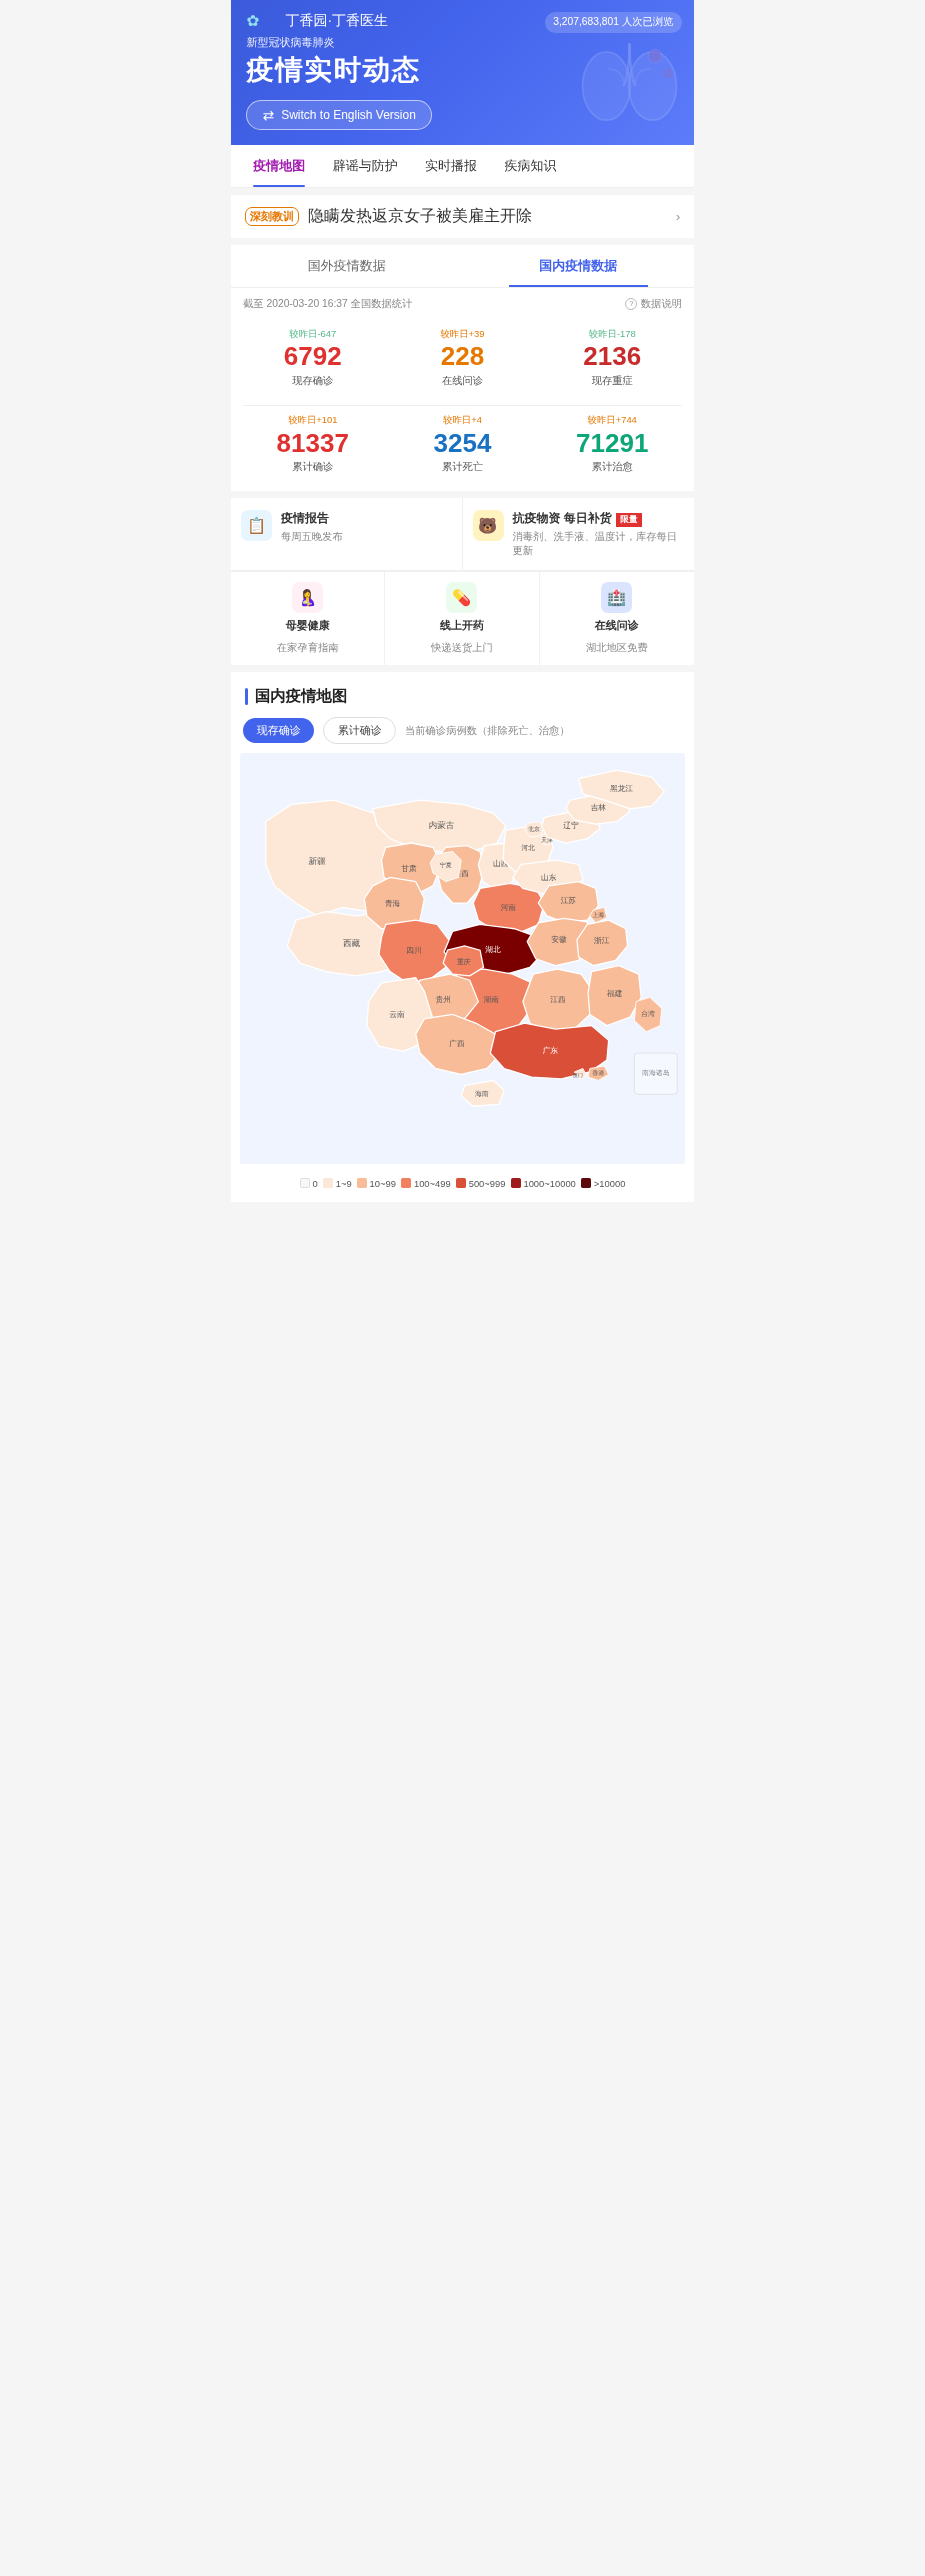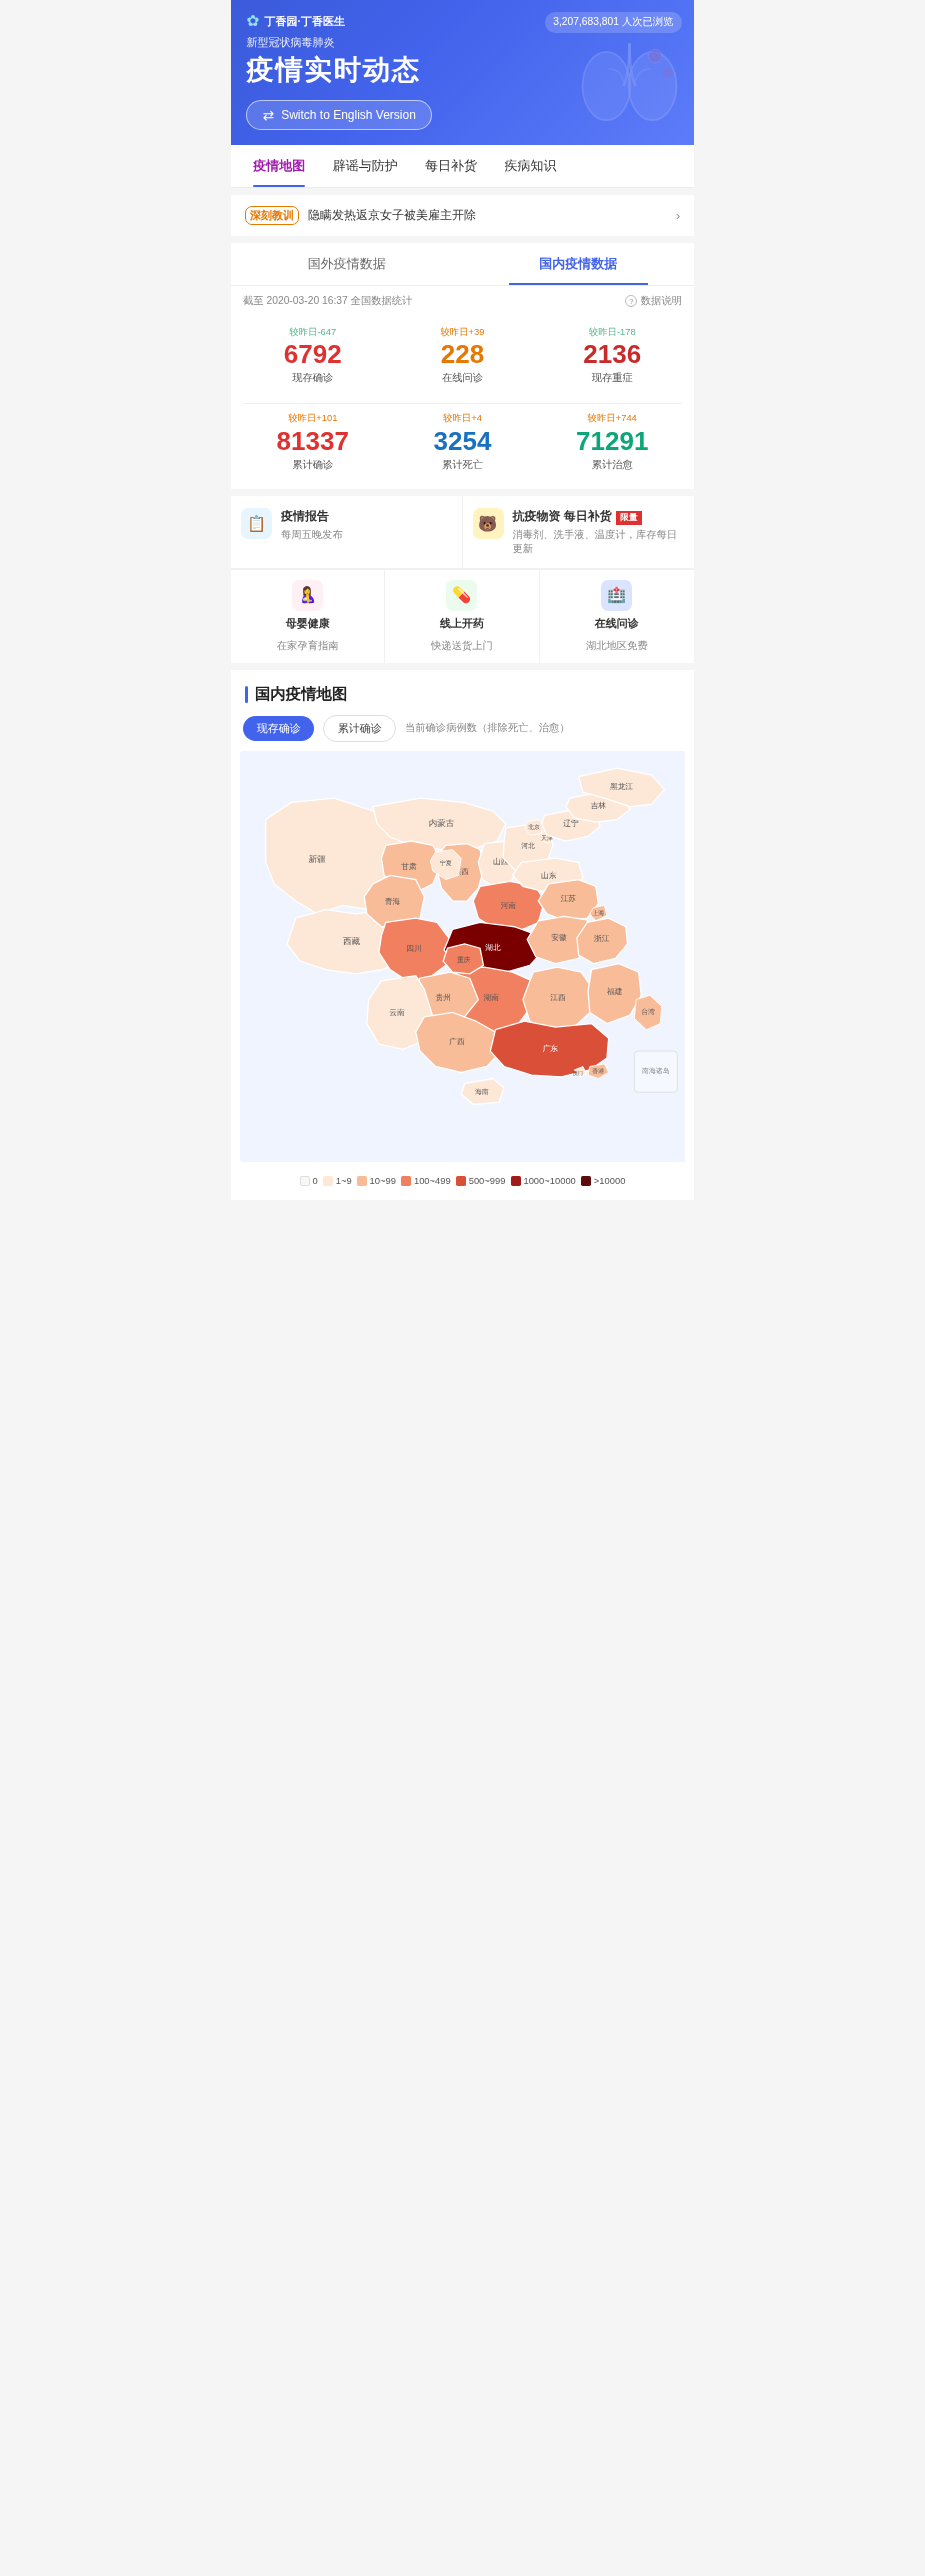--- a/index.html
+++ b/index.html
@@ -25,22 +25,23 @@
       align-items: center;
       gap: 5.1px;
       margin-bottom: 5.1px;
     }
     .logo-icon {
       color: #90e0ef;
       font-size: 15.4px;
     }
     .logo-text {
       color: white;
-      font-size: 11px;
-      font-weight: 700;
+      font-size: 14px;
+      font-weight: 400;
+      margin-left: 21px;
     }
     .header-views {
       position: absolute;
       top: 12px;
       right: 12px;
       background: rgba(255,255,255,0.18);
       border-radius: 17px;
       padding: 3.4px 8.6px;
       color: white;
       font-size: 10.3px;
@@ -125,21 +126,21 @@
       color: #e67700;
       font-size: 11px;
       font-weight: 600;
       white-space: nowrap;
       border: 0.9px solid #e67700;
       border-radius: 7px;
       padding: 0.9px 4.3px;
     }
     .news-text {
       color: #333;
-      font-size: 12px;
+      font-size: 16px;
       flex: 1;
     }
     .news-arrow {
       color: #999;
       font-size: 13.7px;
     }
 
     
     .data-section {
       background: white;
@@ -417,21 +418,21 @@
 </div>
 
 <div class="nav-tabs">
   <div class="nav-tab active">
     <span>疫情地图</span>
   </div>
   <div class="nav-tab">
     <span>辟谣与防护</span>
   </div>
   <div class="nav-tab">
-    <span>每日补货</span>
+    <span>实时播报</span>
   </div>
   <div class="nav-tab">
     <span>疾病知识</span>
   </div>
 </div>
 
 <div class="news-banner">
   <span class="news-tag">深刻教训</span>
   <span class="news-text">隐瞒发热返京女子被美雇主开除</span>
   <span class="news-arrow">›</span>

